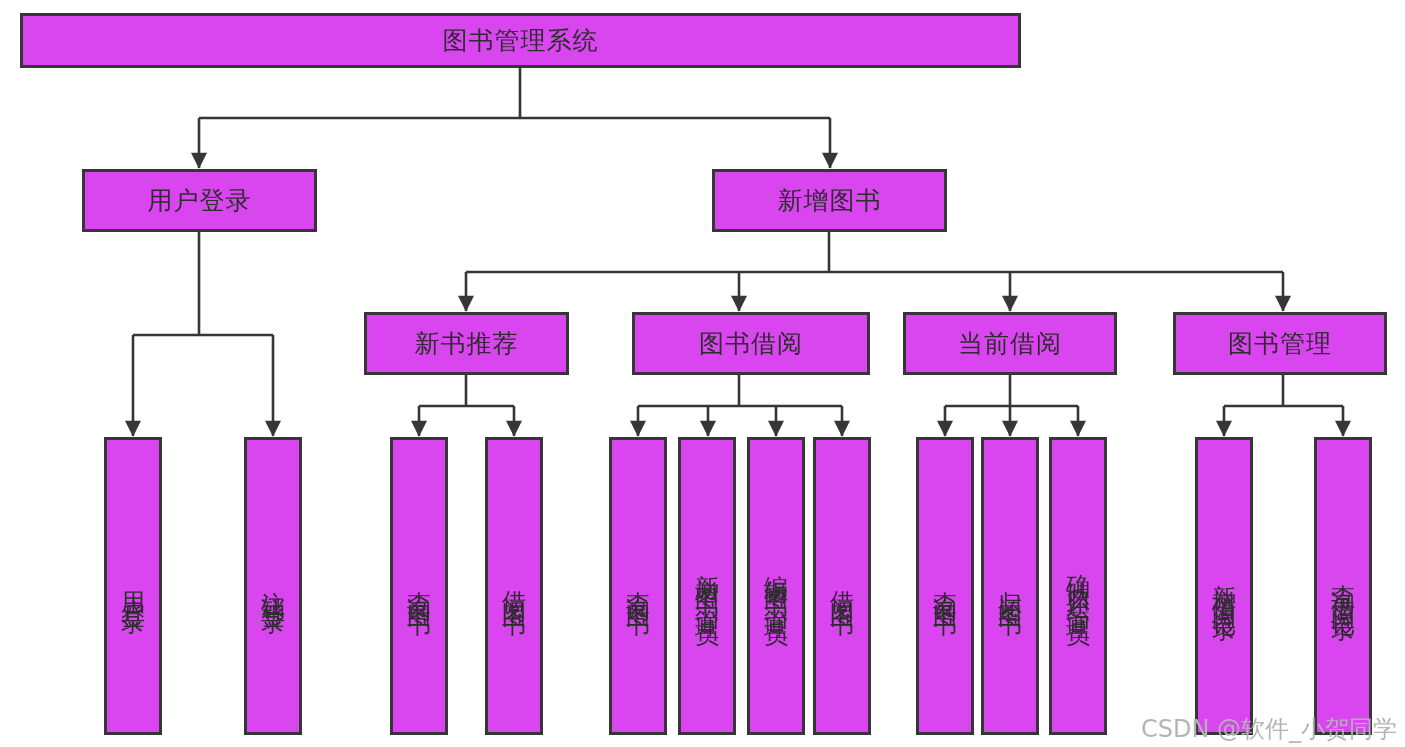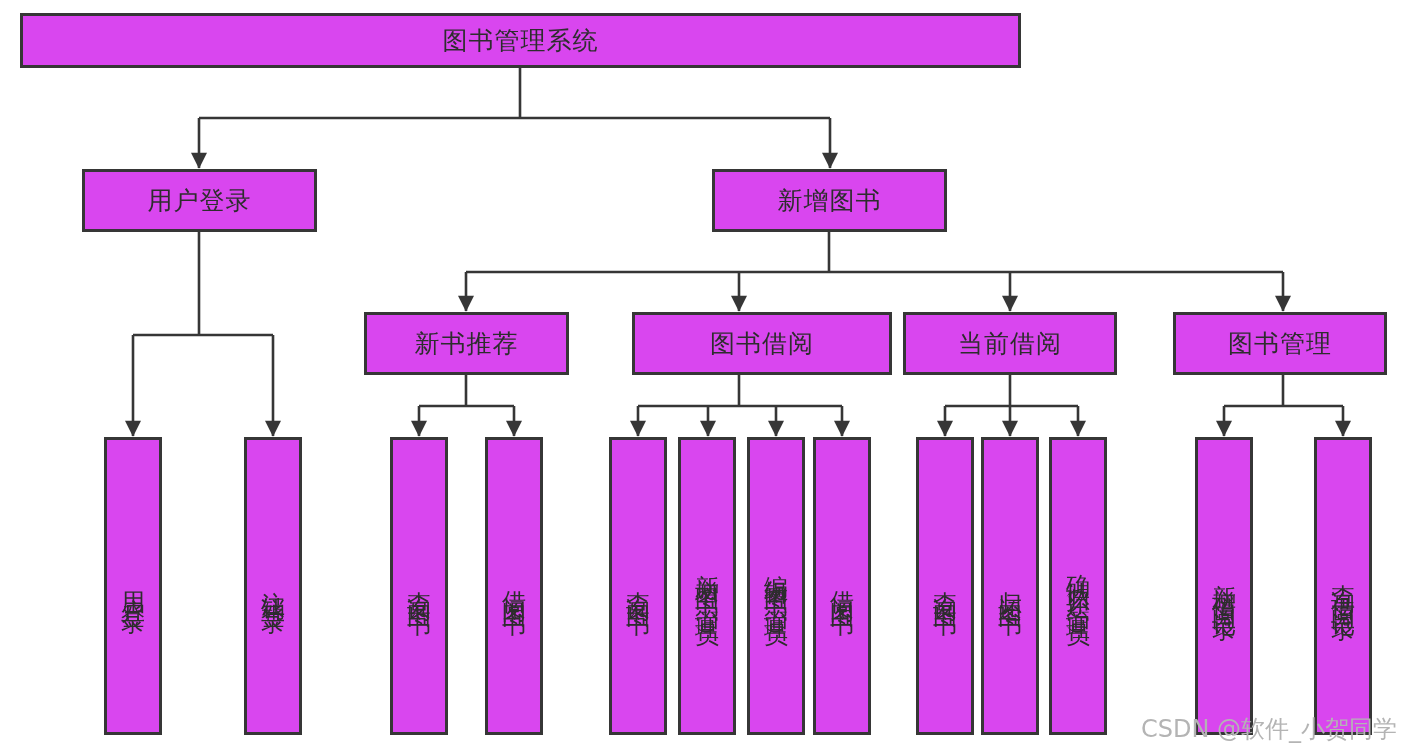--- a/index.html
+++ b/index.html
@@ -121,21 +121,21 @@
   <div class="node hbox" style="left:82px; top:169px; width:235px; height:63px;">
     <span>用户登录</span>
   </div>
   <div class="node hbox" style="left:712px; top:169px; width:235px; height:63px;">
     <span>新增图书</span>
   </div>
 
   <div class="node hbox" style="left:364px; top:312px; width:205px; height:63px;">
     <span>新书推荐</span>
   </div>
-  <div class="node hbox" style="left:632px; top:312px; width:260px; height:63px;">
+  <div class="node hbox" style="left:632px; top:312px; width:238px; height:63px;">
     <span>图书借阅</span>
   </div>
   <div class="node hbox" style="left:903px; top:312px; width:214px; height:63px;text-align:right;">
     <span>当前借阅</span>
   </div>
   <div class="node hbox" style="left:1173px; top:312px; width:214px; height:63px;">
     <span>图书管理</span>
   </div>
 
   <div class="node vbox" style="left:104px;">

